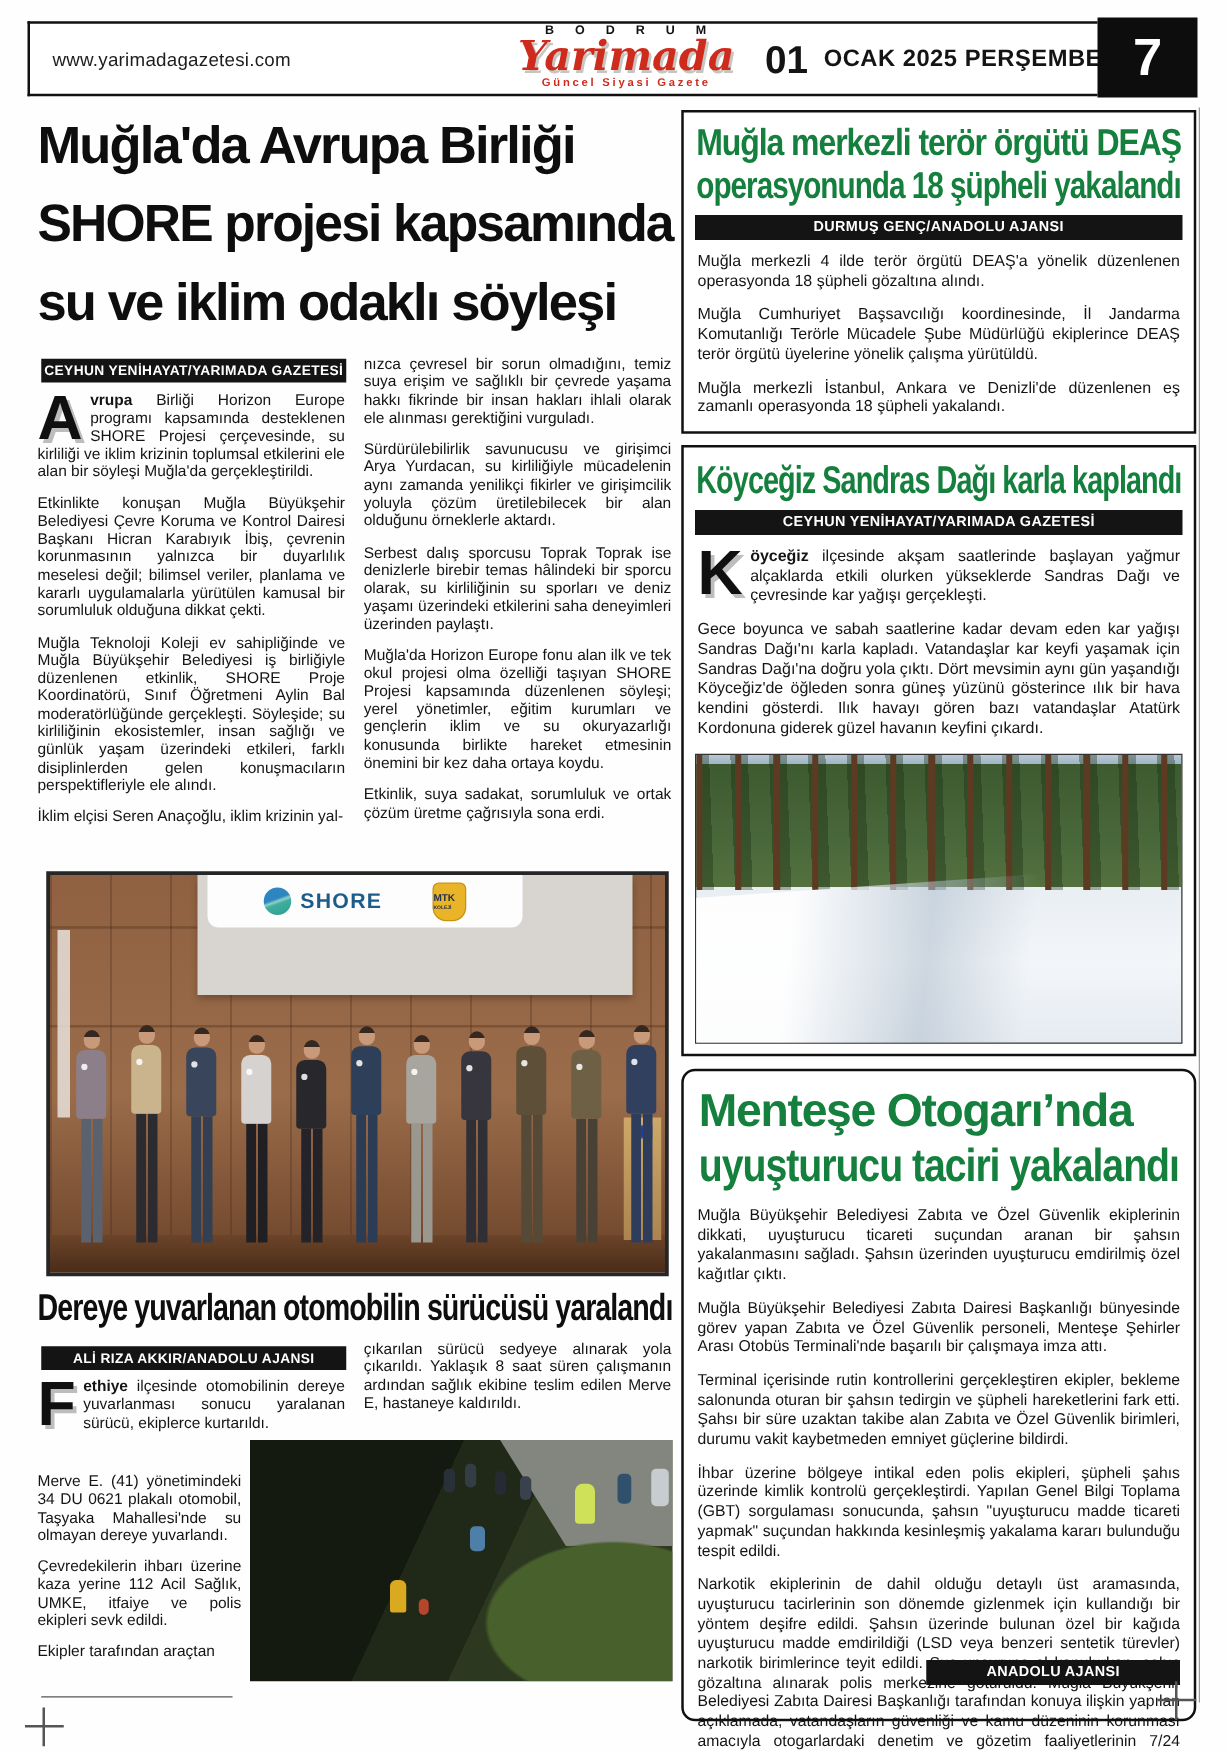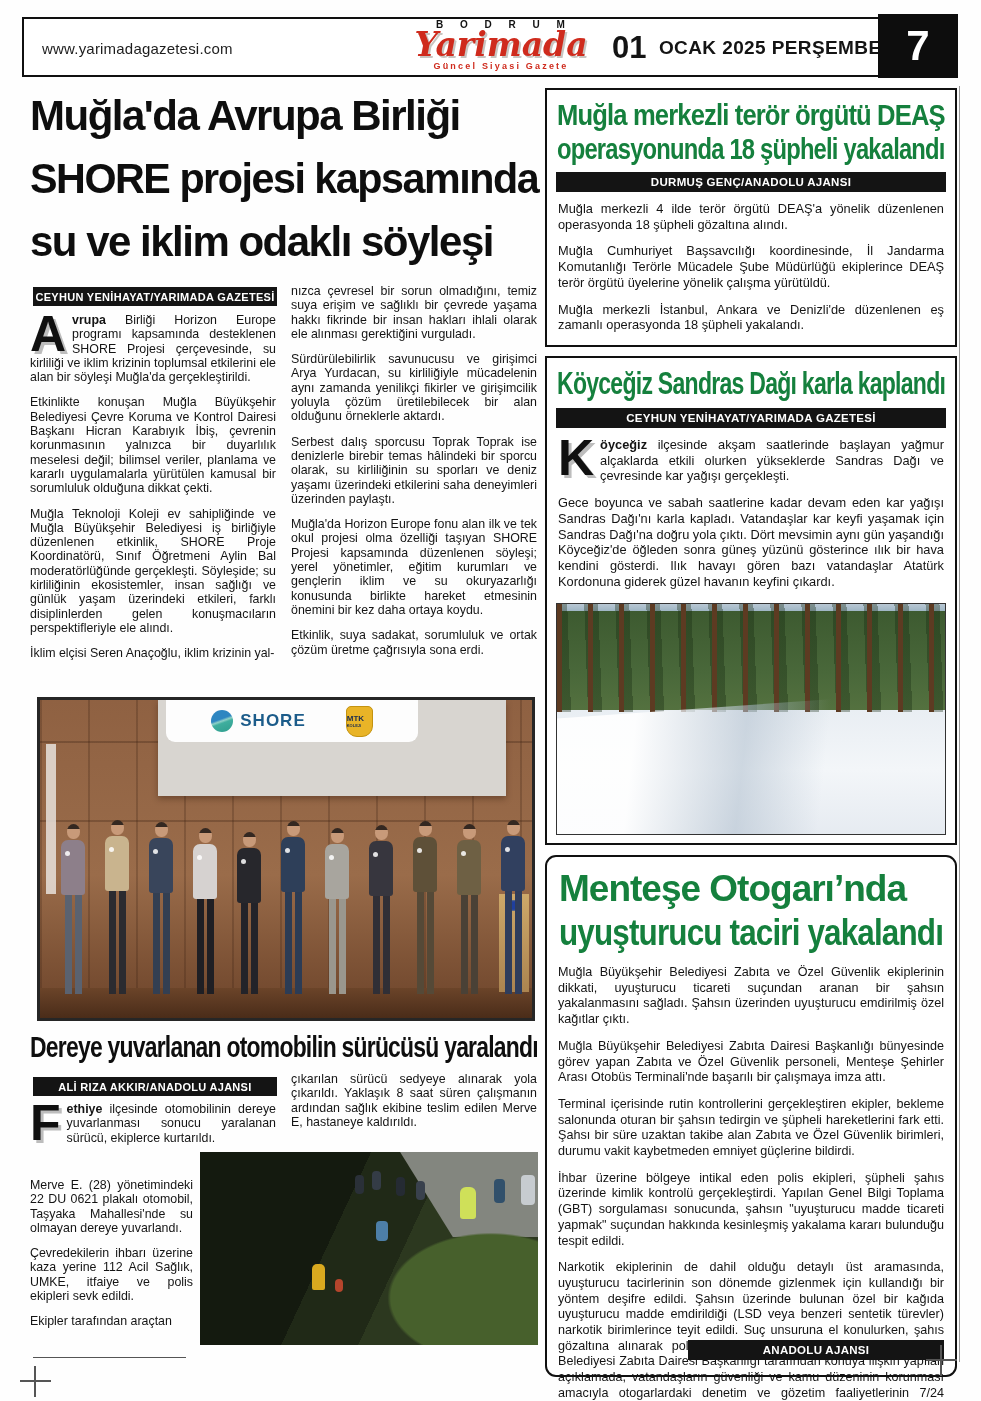--- a/index.html
+++ b/index.html
@@ -108,21 +108,21 @@
   .b3 p{font-size:12.6px;line-height:15.7px;}
   .snow{position:absolute;left:9px;right:9px;bottom:8px;height:230px;border:1px solid #333;overflow:hidden;
      background:linear-gradient(180deg,#b9c8d4 0,#9fb6c5 3%,#3d5a30 3%,#49683a 30%,#54713f 46%,
                 #e9eef3 46%,#f3f6f9 72%,#e6ebf1 100%);}
   .snow::before{content:"";position:absolute;left:0;top:0;width:100%;height:47%;
      background:repeating-linear-gradient(90deg,#5d3b22 0 5px,rgba(0,0,0,0) 5px 31px),
                 repeating-linear-gradient(88deg,rgba(20,40,15,.35) 0 14px,rgba(0,0,0,0) 14px 31px);}
   .snow::after{content:"";position:absolute;left:-10%;top:44%;width:120%;height:60%;
      background:linear-gradient(100deg,rgba(255,255,255,.9) 25%,rgba(175,190,205,.55) 48%,
                 rgba(255,255,255,.0) 65%);transform:rotate(-4deg);}
-  .endbar{position:absolute;right:2px;bottom:6px;width:256px;height:23px;font-size:12.5px;}
+  .endbar{position:absolute;right:2px;bottom:18px;width:203px;height:23px;font-size:12.5px;}
   
   .trim-v{position:absolute;left:959px;top:86px;height:1276px;border-left:1px solid #9a9a9a;}
   .crop{position:absolute;background:#555;}
   .c1h{left:20px;top:1380px;width:31px;height:2px;}
   .c1v{left:34px;top:1366px;width:2px;height:31px;}
   .c2h{left:926px;top:1359px;width:31px;height:2px;}
   .c2v{left:940px;top:1345px;width:2px;height:31px;}
 </style>
 </head>
 <body>
@@ -275,21 +275,21 @@
   </div>
 
   <div class="f-hl">
     <span class="fitline" style="transform: scaleX(0.76391);">Dereye yuvarlanan otomobilin sürücüsü yaralandı</span>
   </div>
   <div class="bar f-bar">ALİ RIZA AKKIR/ANADOLU AJANSI</div>
   <div class="f-c1a bodytext">
     <p><span class="dropcap">F</span><b>ethiye</b><span> ilçesinde otomobilinin dereye yuvarlanması sonucu yaralanan sürücü, ekiplerce kurtarıldı.</span></p>
   </div>
   <div class="f-c1b bodytext">
-    <p>Merve E. (28) yönetimindeki 22 DU 0621 plakalı otomobil, Taşyaka Mahallesi'nde su olmayan dereye yuvarlandı.</p>
+    <p>Merve E. (41) yönetimindeki 34 DU 0621 plakalı otomobil, Taşyaka Mahallesi'nde su olmayan dereye yuvarlandı.</p>
     <p>Çevredekilerin ihbarı üzerine kaza yerine 112 Acil Sağlık, UMKE, itfaiye ve polis ekipleri sevk edildi.</p>
     <p>Ekipler tarafından araçtan</p>
   </div>
   <div class="f-c2 bodytext">
     <p>çıkarılan sürücü sedyeye alınarak yola çıkarıldı. Yaklaşık 8 saat süren çalışmanın ardından sağlık ekibine teslim edilen Merve E, hastaneye kaldırıldı.</p>
   </div>
   <div class="f-photo">
     <div class="f-road"></div>
     <div class="f-grass"></div>
     <div class="fg fg1"></div>

